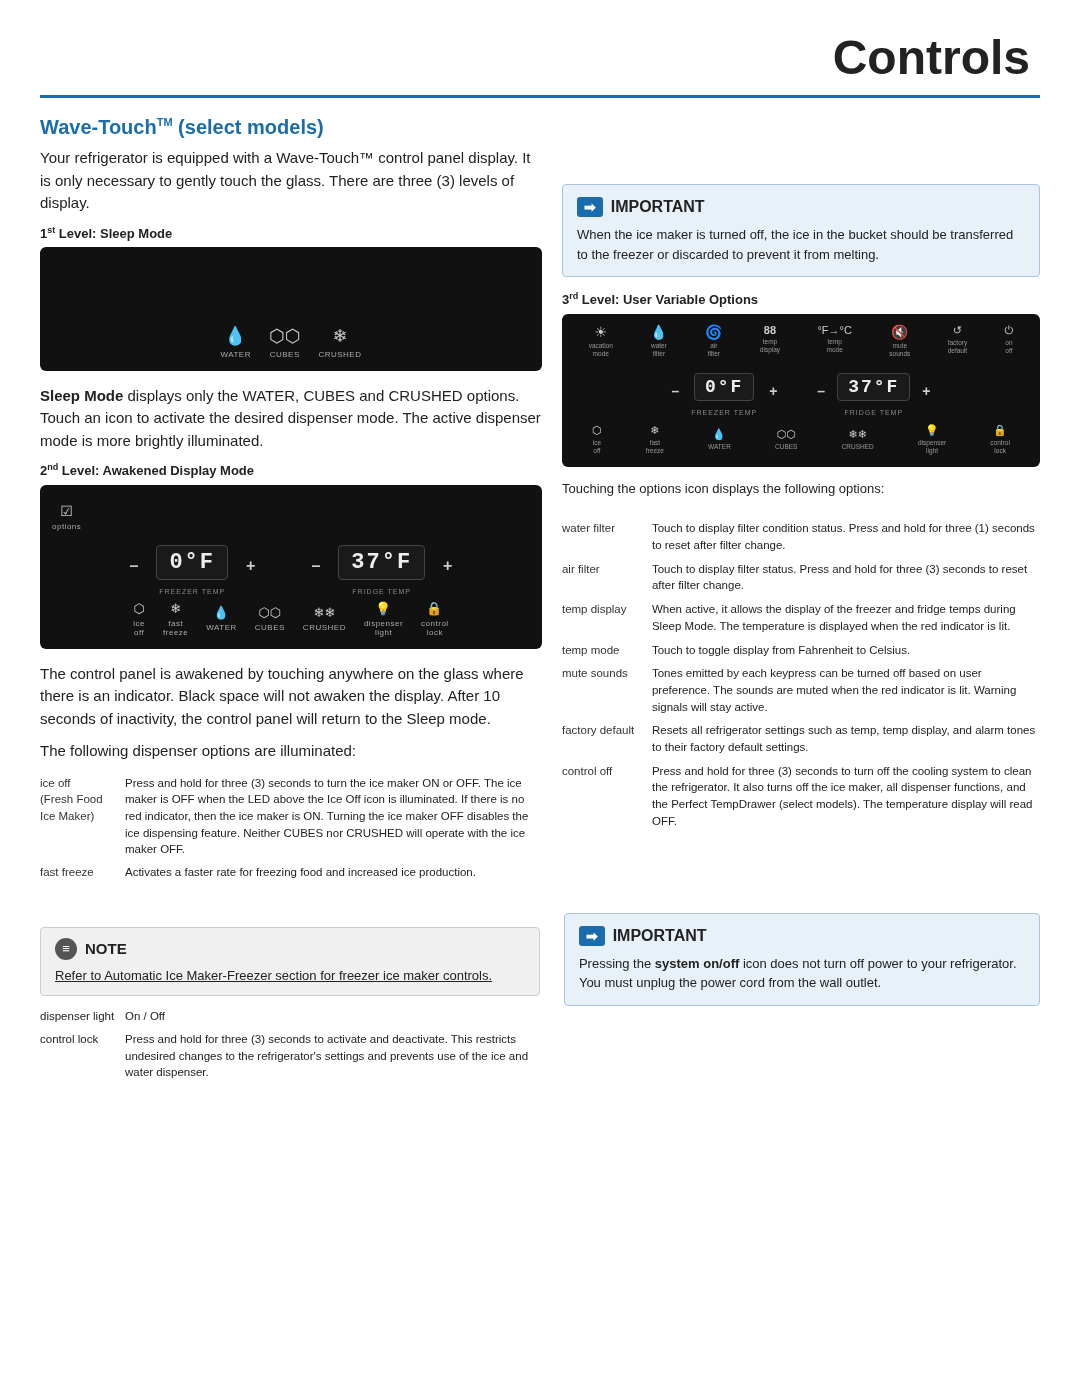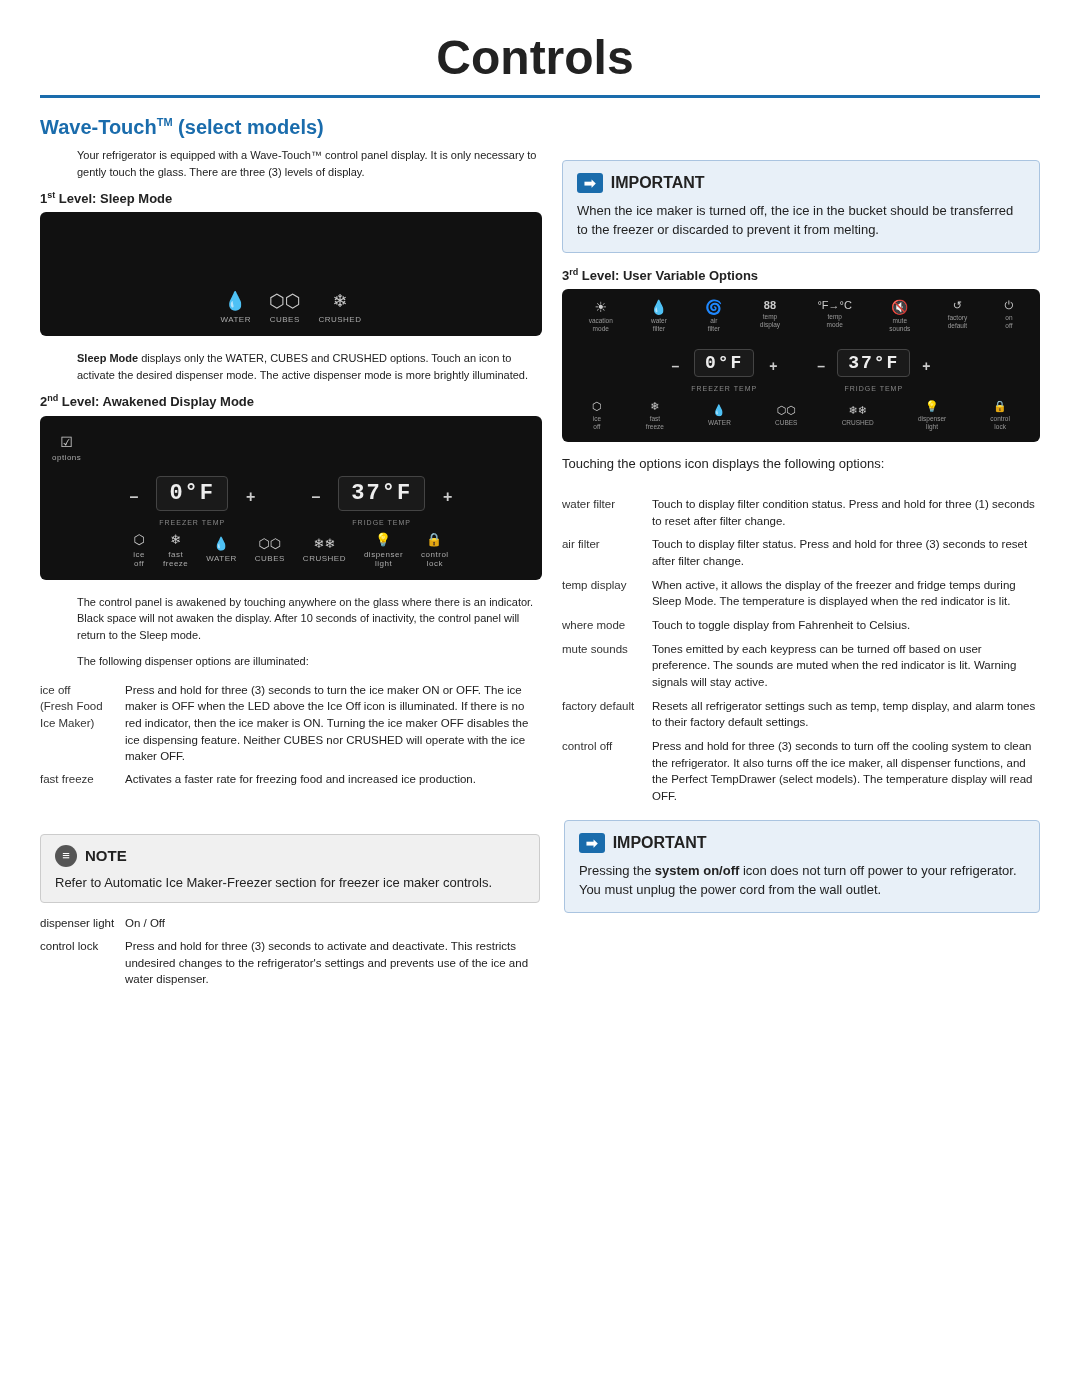--- a/index.html
+++ b/index.html
@@ -5,56 +5,55 @@
     * { box-sizing: border-box; margin: 0; padding: 0; }
     body {
       font-family: Arial, Helvetica, sans-serif;
       background: #fff;
       color: #222;
       width: 1080px;
       min-height: 1397px;
       padding: 30px 40px 40px 40px;
     }
     h1.page-title {
-      text-align: center;
+      text-align: right;
       font-size: 48px;
       font-weight: bold;
       color: #222;
       margin-bottom: 10px;
       padding-right: 10px;
     }
     .top-blue-line {
       border-top: 3px solid #1a6cac;
       margin-bottom: 18px;
     }
     .two-col {
       display: flex;
       gap: 20px;
-      align-items: flex-end;
+      align-items: center;
     }
     .left-col {
       flex: 1.05;
     }
     .right-col {
       flex: 1;
     }
     .section-title {
       font-size: 20px;
       font-weight: bold;
       color: #1a6cac;
       margin-bottom: 8px;
     }
     .section-title sup {
       font-size: 11px;
     }
     .body-text {
-      font-size: 11px;
+      font-size: 15px;
       line-height: 1.5;
       margin-bottom: 10px;
-      margin-left: 37px;
     }
     .sub-heading {
       font-size: 13px;
       font-weight: bold;
       margin-bottom: 6px;
     }
     .sub-heading sup { font-size: 9px; }
 
     
     .panel-display {
@@ -176,20 +175,21 @@
       height: 22px;
       display: flex;
       align-items: center;
       justify-content: center;
       font-size: 13px;
       font-weight: bold;
     }
     .note-text {
       font-size: 13px;
       line-height: 1.5;
+      text-decoration: underline;
     }
 
     
     .options-table {
       width: 100%;
       font-size: 11.5px;
       margin-bottom: 18px;
       border-collapse: collapse;
     }
     .options-table td {
@@ -521,21 +521,21 @@
       </tr>
       <tr>
         <td>air filter</td>
         <td>Touch to display filter status. Press and hold for three (3) seconds to reset after filter change.</td>
       </tr>
       <tr>
         <td>temp display</td>
         <td>When active, it allows the display of the freezer and fridge temps during Sleep Mode. The temperature is displayed when the red indicator is lit.</td>
       </tr>
       <tr>
-        <td>where mode</td>
+        <td>temp mode</td>
         <td>Touch to toggle display from Fahrenheit to Celsius.</td>
       </tr>
       <tr>
         <td>mute sounds</td>
         <td>Tones emitted by each keypress can be turned off based on user preference. The sounds are muted when the red indicator is lit. Warning signals will stay active.</td>
       </tr>
       <tr>
         <td>factory default</td>
         <td>Resets all refrigerator settings such as temp, temp display, and alarm tones to their factory default settings.</td>
       </tr>

